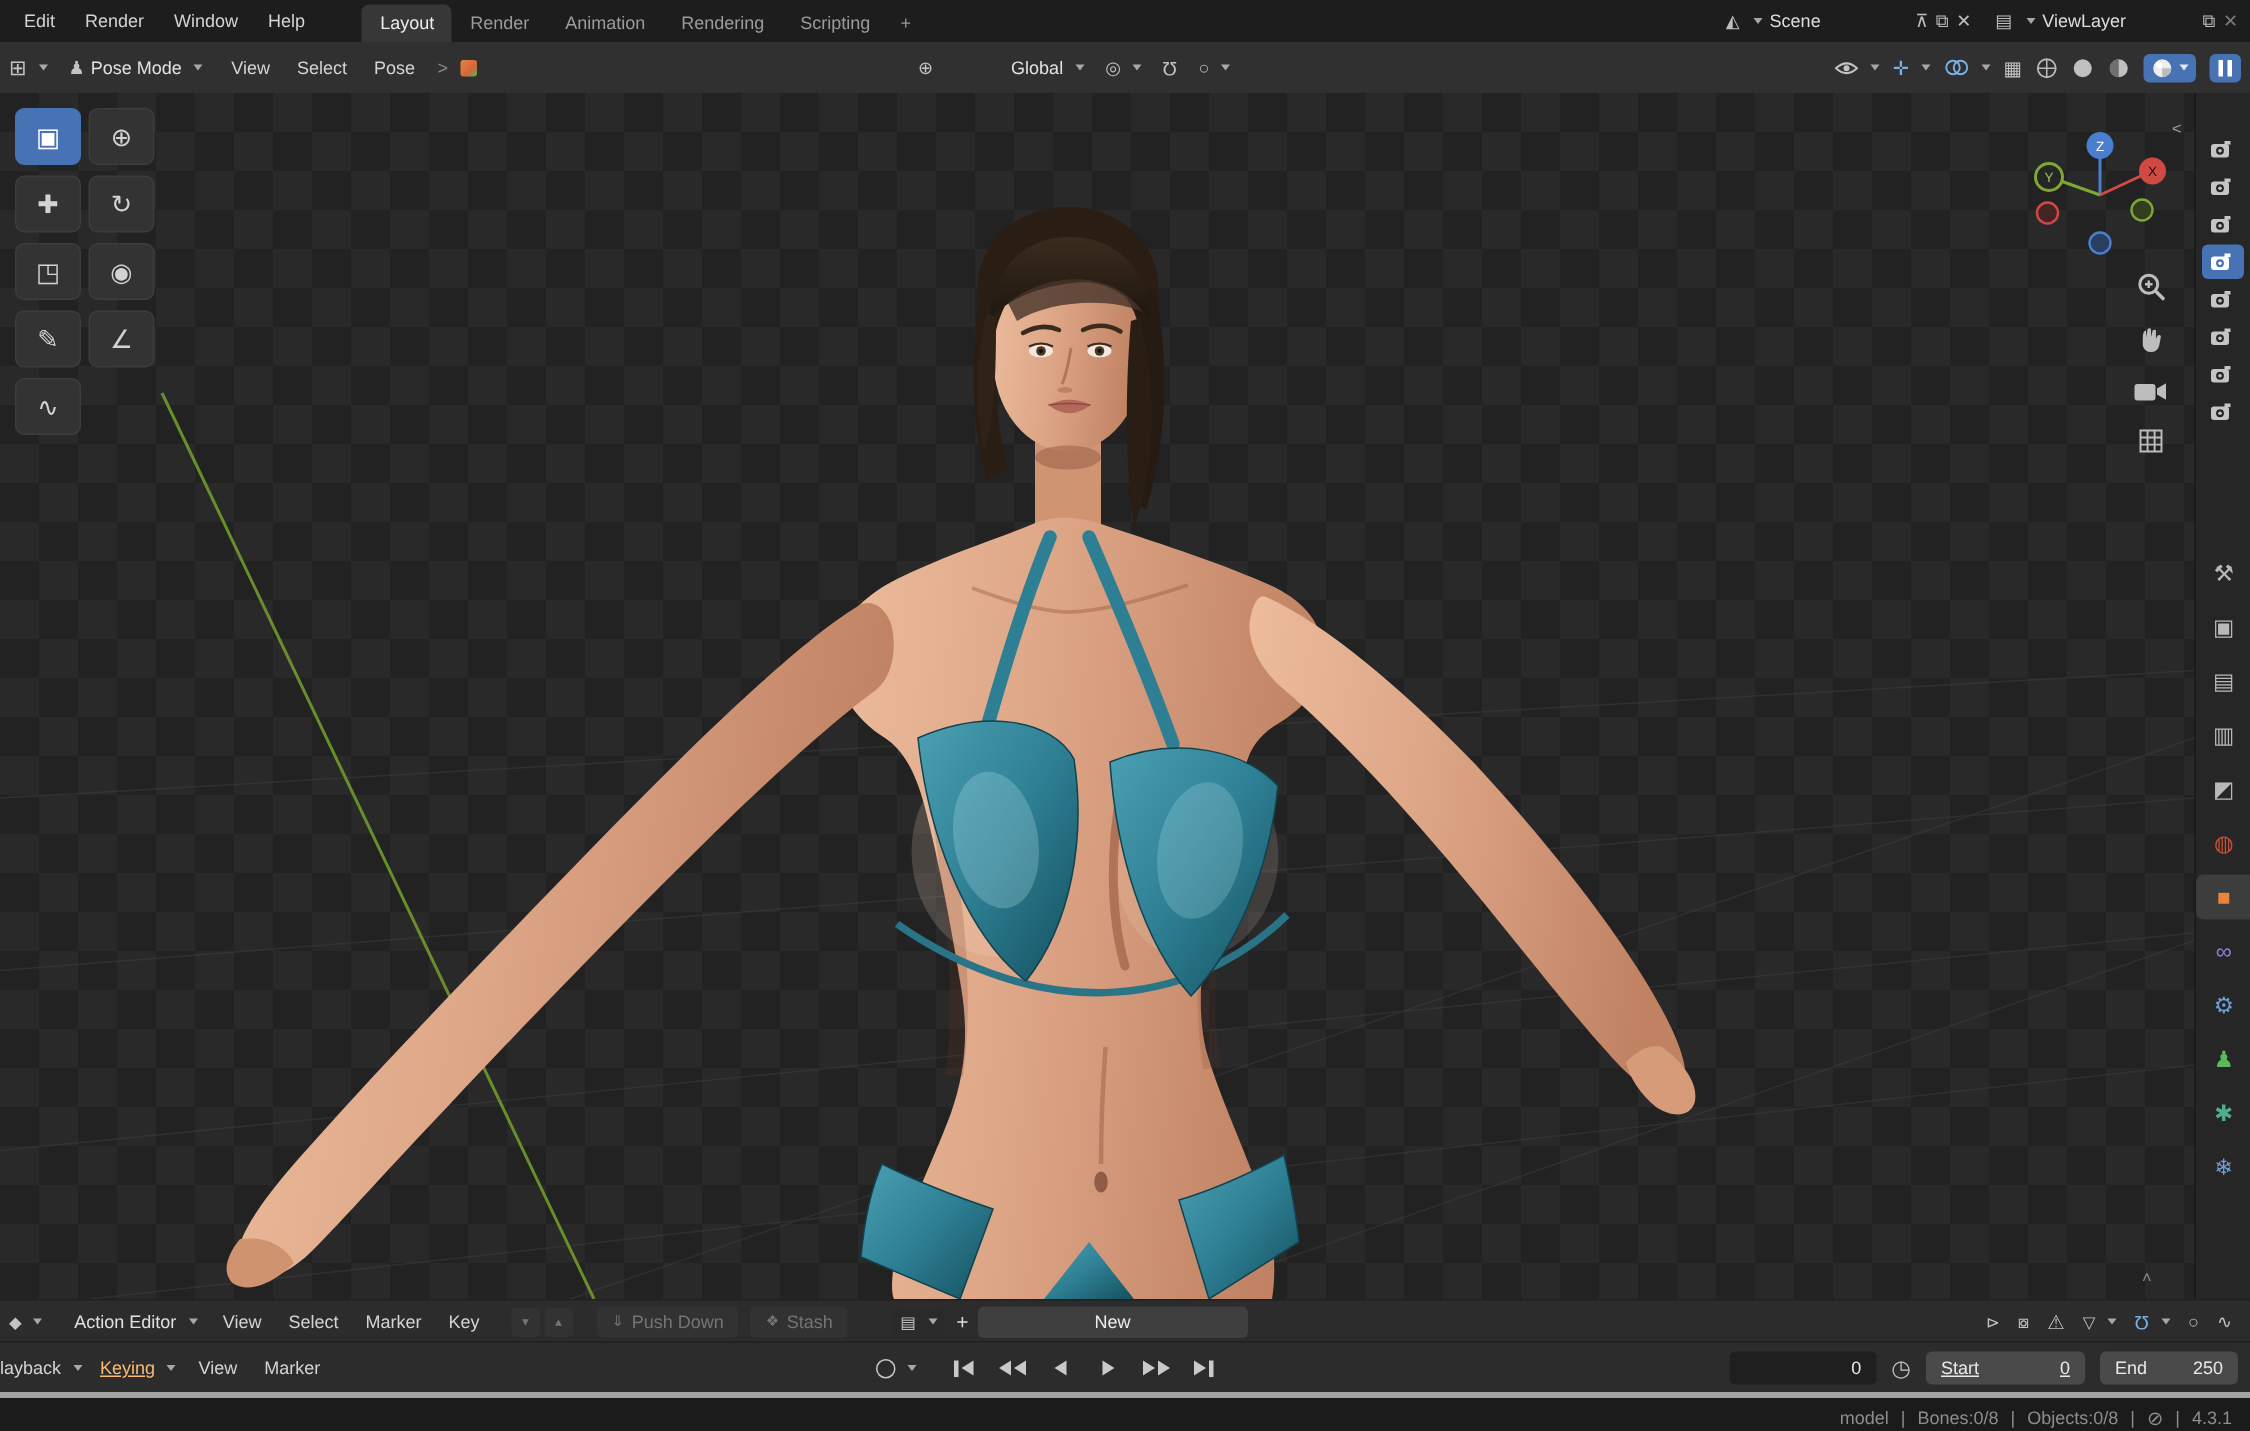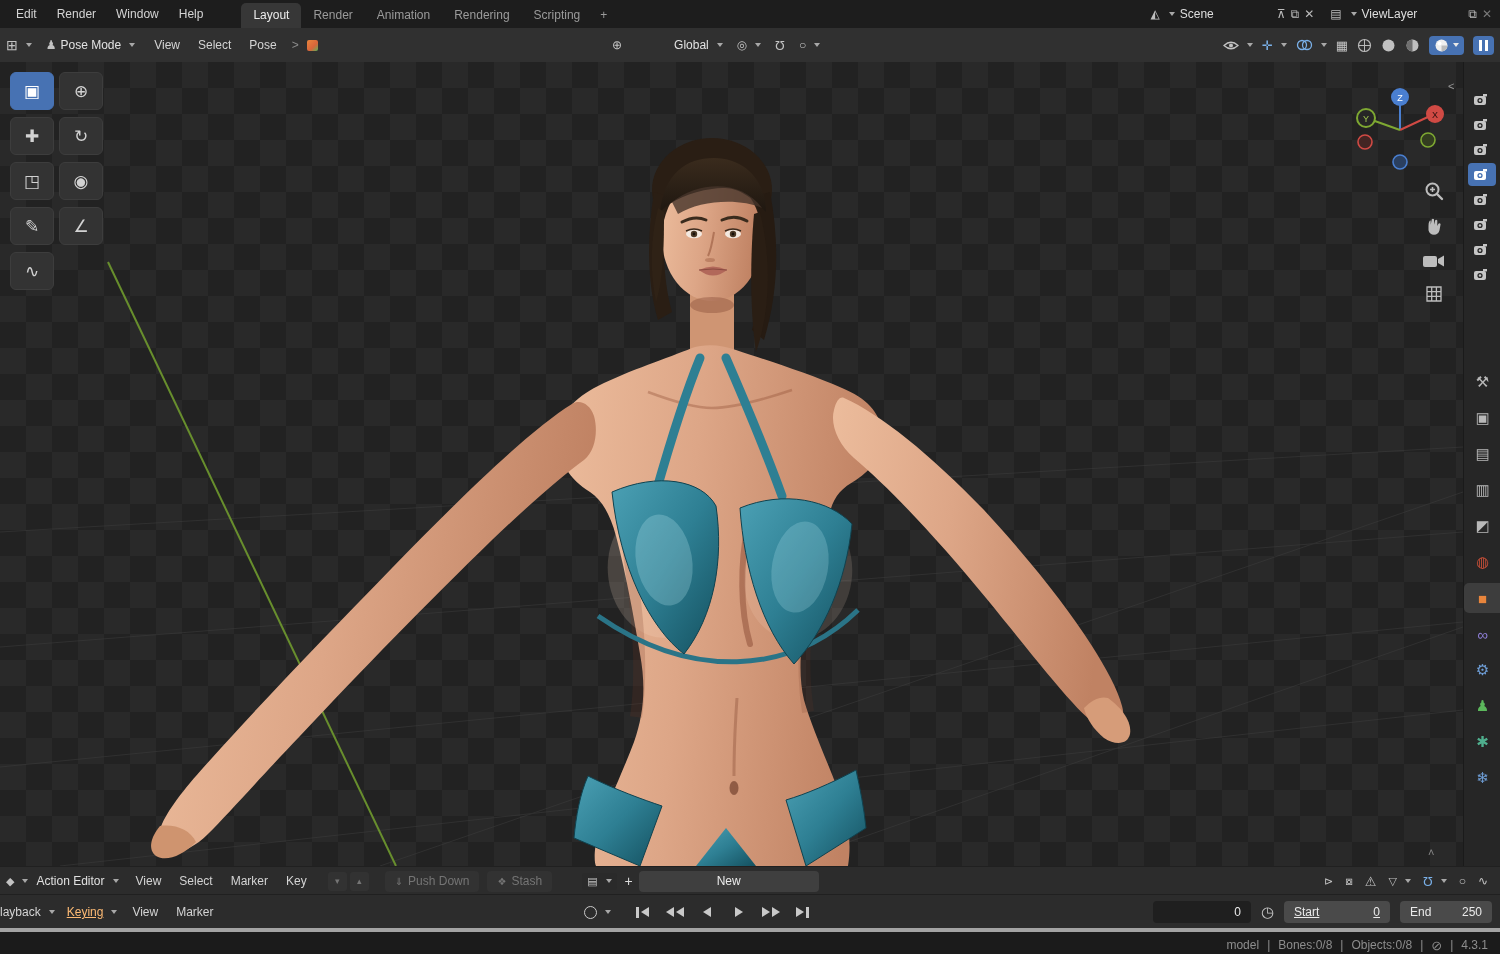--- a/index.html
+++ b/index.html
@@ -473,21 +473,21 @@
     <div class="ptab" style="top:629px;color:#5cb85c;">♟</div>
     <div class="ptab" style="top:665px;color:#4fae8d;">✱</div>
     <div class="ptab" style="top:701px;color:#6f9fd8;">❄</div>
   </div>
 
   <div id="dopebar">
     <div class="hgroup">
       <span class="icon" style="font-size:11px;">◆</span>
       <span class="caret"></span>
     </div>
-    <div class="hgroup" style="margin-left:8px;">
+    <div class="hgroup" style="margin-left:21px;">
       <span style="color:#e0e0e0;">Action Editor</span>
       <span class="caret"></span>
     </div>
     <div class="menu" style="margin-left:8px;">View</div>
     <div class="menu">Select</div>
     <div class="menu">Marker</div>
     <div class="menu">Key</div>
     <div class="btn-sm" style="margin-left:12px;">▾</div>
     <div class="btn-sm" style="margin-left:3px;">▴</div>
     <div class="btn disabled" style="margin-left:16px;">

